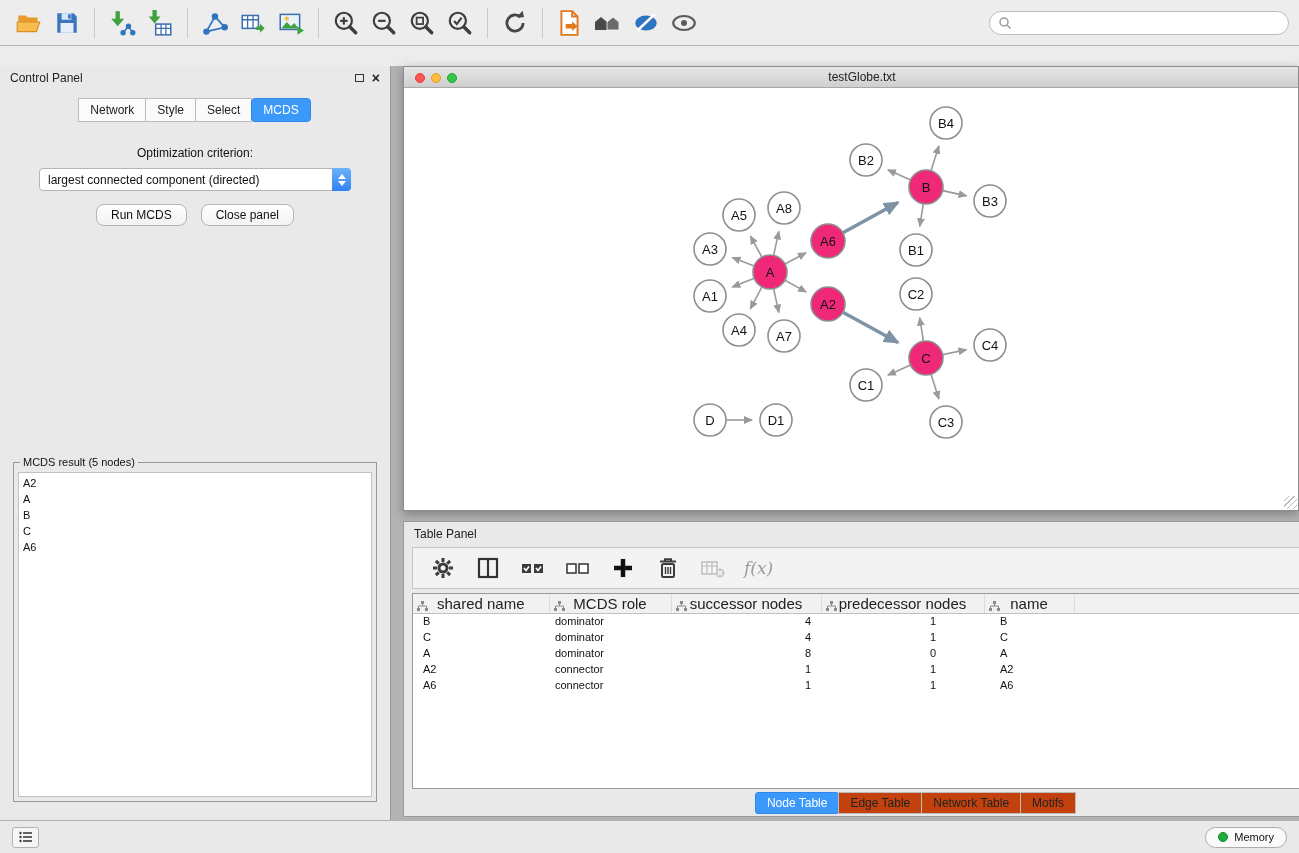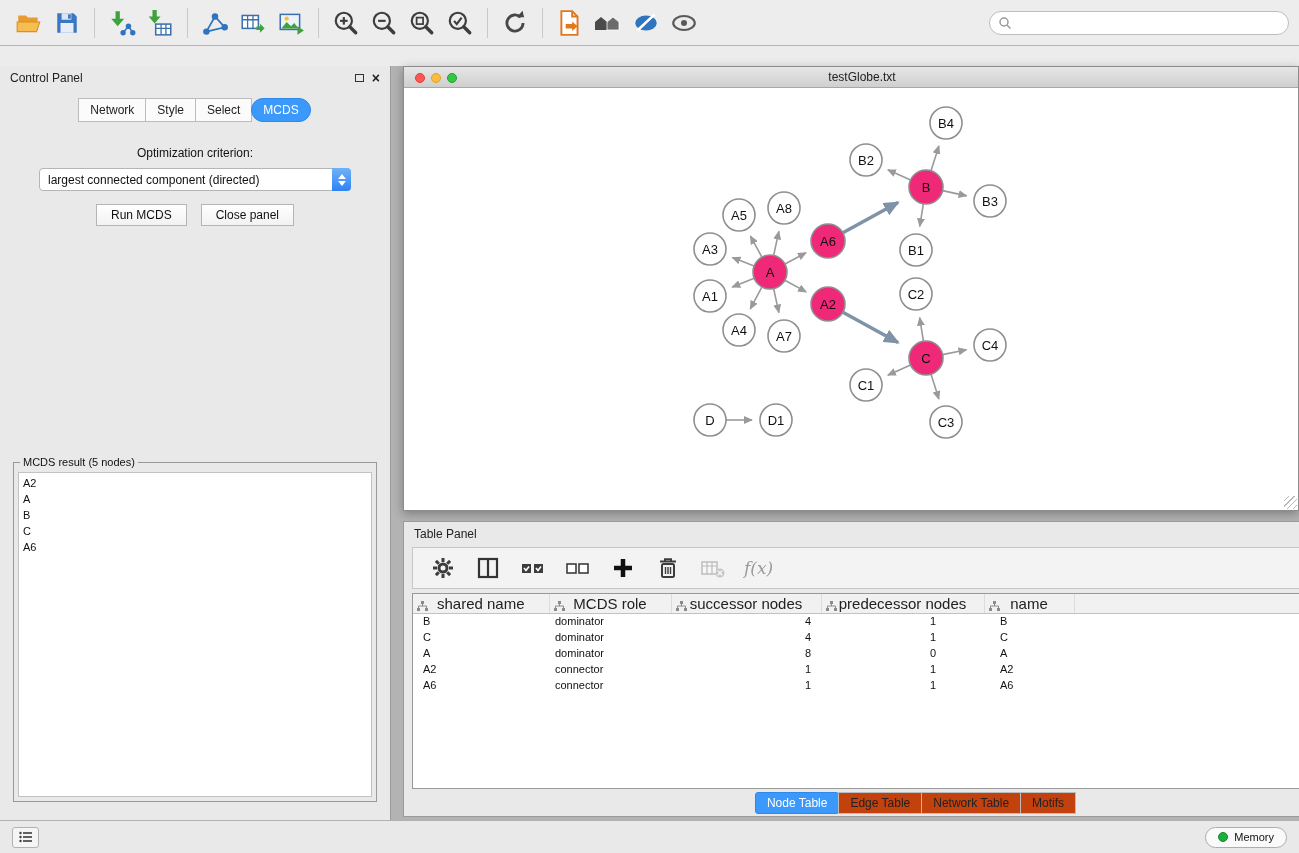--- a/index.html
+++ b/index.html
@@ -25,29 +25,29 @@
 
   
   .control-panel { position:absolute; left:0; top:0; width:391px; height:100%; background:#e9e9e9; border-right:1px solid #9a9a9a; }
   .cp-header { height:24px; display:flex; align-items:center; padding:0 10px; }
   .cp-header .hd-title { font-size:12px; color:#222; }
   .win-btns { margin-left:auto; display:flex; align-items:center; gap:8px; }
   .float-btn { width:9px; height:8px; border:1.5px solid #333; display:inline-block; }
   .close-x { font-size:14px; font-weight:bold; color:#222; line-height:10px; cursor:default; }
   .cp-tabs { display:flex; justify-content:center; margin-top:8px; }
   .cp-tab { font-size:12px; padding:4px 11px; border:1px solid #bcbcbc; background:#fbfbfb; margin-left:-1px; color:#222; font-family:"Liberation Sans",sans-serif; }
-  .cp-tab.active { background:#3b99fc; color:#fff; border-color:#2f87e8; border-radius:12px; }
+  .cp-tab.active { background:#3b99fc; color:#fff; border-color:#2f87e8; border-radius:4px; }
   .cp-opt-label { text-align:center; font-size:12px; color:#111; margin-top:24px; }
   .cp-dropdown { margin:8px auto 0 auto; width:312px; height:23px; background:#fff; border:1px solid #b5b5b5; border-radius:4px; display:flex; align-items:center; position:relative; }
   .dd-text { font-size:12px; color:#111; padding-left:8px; flex:1; white-space:nowrap; overflow:hidden; }
   .dd-stepper { width:19px; height:23px; margin:-1px -1px -1px 0; border-radius:0 4px 4px 0; background:linear-gradient(#6eb3f9,#2f82f3); display:flex; flex-direction:column; align-items:center; justify-content:center; gap:2px; }
   .dd-stepper .up { width:0; height:0; border-left:4px solid transparent; border-right:4px solid transparent; border-bottom:5px solid #fff; }
   .dd-stepper .down { width:0; height:0; border-left:4px solid transparent; border-right:4px solid transparent; border-top:5px solid #fff; }
   .cp-buttons { display:flex; justify-content:center; gap:14px; margin-top:13px; }
-  .cp-buttons button { font-size:12px; padding:3px 14px; background:linear-gradient(#ffffff,#f2f2f2); border:1px solid #b5b5b5; border-radius:0; color:#111; font-family:"Liberation Sans",sans-serif; }
+  .cp-buttons button { font-size:12px; padding:3px 14px; background:linear-gradient(#ffffff,#f2f2f2); border:1px solid #b5b5b5; border-radius:8px; color:#111; font-family:"Liberation Sans",sans-serif; }
   .mcds-result { position:absolute; left:13px; right:13px; top:390px; bottom:18px; border:1px solid #999; padding:4px; background:#e9e9e9; }
   .mcds-result legend { font-size:11px; color:#111; padding:0 3px; margin-left:2px; }
   .mcds-list { width:100%; height:100%; background:#fff; border:1px solid #c2c2c2; font-size:11px; color:#111; padding:2px 4px; overflow:auto; }
   .mcds-list div { line-height:16px; }
 
   
   .network-window { position:absolute; left:403px; top:0; width:896px; height:445px; background:#fff; border:1px solid #8c8c8c; box-shadow:0 3px 10px rgba(0,0,0,.3); }
   .nw-titlebar { position:relative; height:21px; background:linear-gradient(#e6e6e6,#cfcfcf); border-bottom:1px solid #a8a8a8; }
   .nw-titlebar .title { position:absolute; left:0; right:0; top:3px; text-align:center; font-size:12px; color:#222;margin-left:22px; }
   .nw-titlebar .tl { top:6px; }

